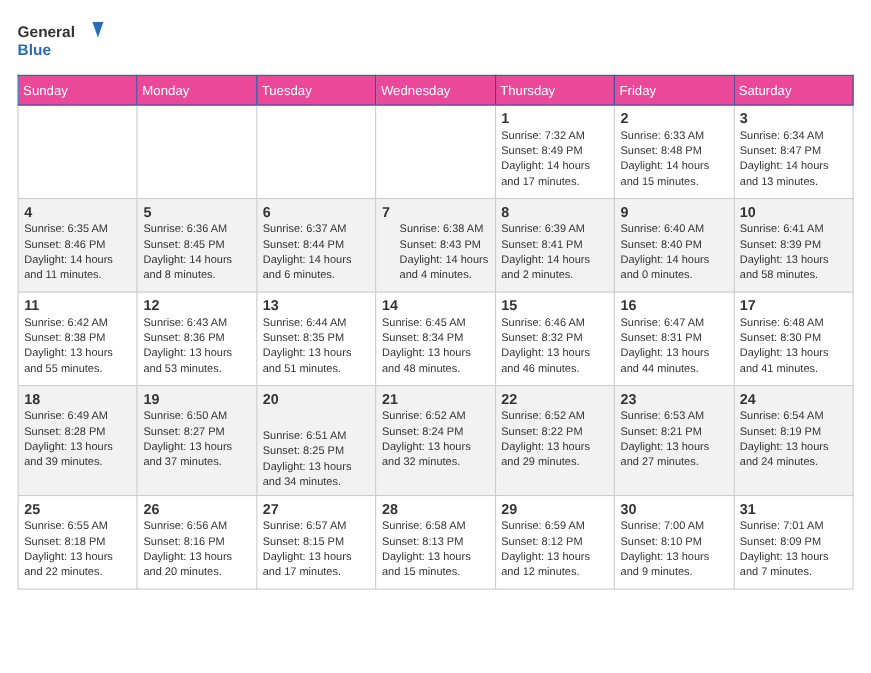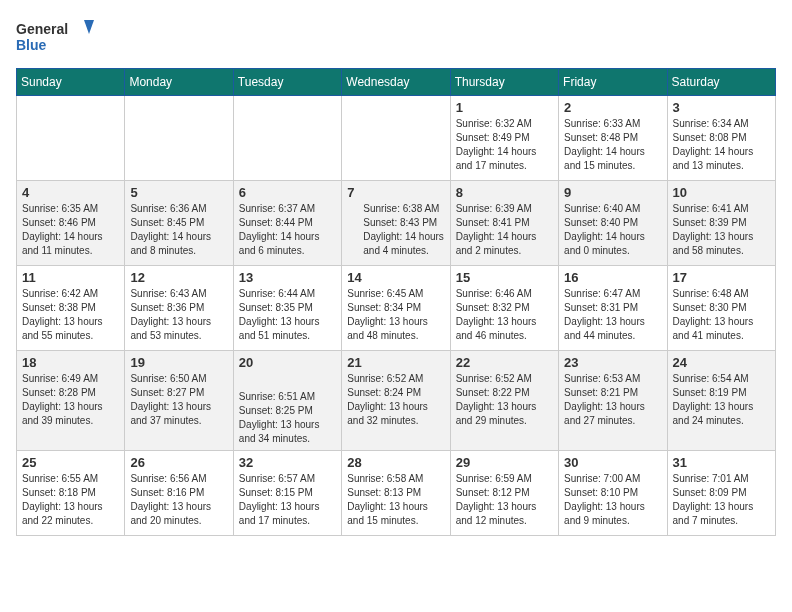--- a/index.html
+++ b/index.html
@@ -32,21 +32,21 @@
     .subtitle {
       font-size: 16px;
       color: #555;
     }
     table {
       width: 100%;
       border-collapse: collapse;
       font-size: 11px;
     }
     thead tr th {
-      background: #0f766e;
+      background: #ec4899;
       color: #fff;
       padding: 6px 4px;
       text-align: left;
       font-size: 12px;
       font-weight: normal;
       border: 1px solid #1a5aa0;
     }
     tbody tr td {
       border: 1px solid #ccc;
       vertical-align: top;
@@ -104,36 +104,36 @@
       </tr>
   </thead>
   <tbody id="calendar-body">
   <tr>
         <td class="empty-cell"></td>
         <td class="empty-cell"></td>
         <td class="empty-cell"></td>
         <td class="empty-cell"></td>
         <td>
           <div class="day-number">1</div>
-          <div class="day-info" style="white-space: pre-wrap;">Sunrise: 6:32 AM
+          <div class="day-info" style="white-space: pre-wrap;">Sunrise: 7:32 AM
 Sunset: 8:49 PM
 Daylight: 14 hours
 and 17 minutes.</div>
         </td>
         <td>
           <div class="day-number">2</div>
           <div class="day-info" style="white-space: pre-wrap;">Sunrise: 6:33 AM
 Sunset: 8:48 PM
 Daylight: 14 hours
 and 15 minutes.</div>
         </td>
         <td>
           <div class="day-number">3</div>
           <div class="day-info" style="white-space: pre-wrap;">Sunrise: 6:34 AM
-Sunset: 8:08 PM
+Sunset: 8:47 PM
 Daylight: 14 hours
 and 13 minutes.</div>
         </td>
       </tr>
       <tr>
         <td>
           <div class="day-number">4</div>
           <div class="day-info" style="white-space: pre-wrap;">Sunrise: 6:35 AM
 Sunset: 8:46 PM
 Daylight: 14 hours
@@ -293,21 +293,21 @@
 and 22 minutes.</div>
         </td>
         <td>
           <div class="day-number">26</div>
           <div class="day-info" style="white-space: pre-wrap;">Sunrise: 6:56 AM
 Sunset: 8:16 PM
 Daylight: 13 hours
 and 20 minutes.</div>
         </td>
         <td>
-          <div class="day-number">32</div>
+          <div class="day-number">27</div>
           <div class="day-info" style="white-space: pre-wrap;">Sunrise: 6:57 AM
 Sunset: 8:15 PM
 Daylight: 13 hours
 and 17 minutes.</div>
         </td>
         <td>
           <div class="day-number">28</div>
           <div class="day-info" style="white-space: pre-wrap;">Sunrise: 6:58 AM
 Sunset: 8:13 PM
 Daylight: 13 hours

